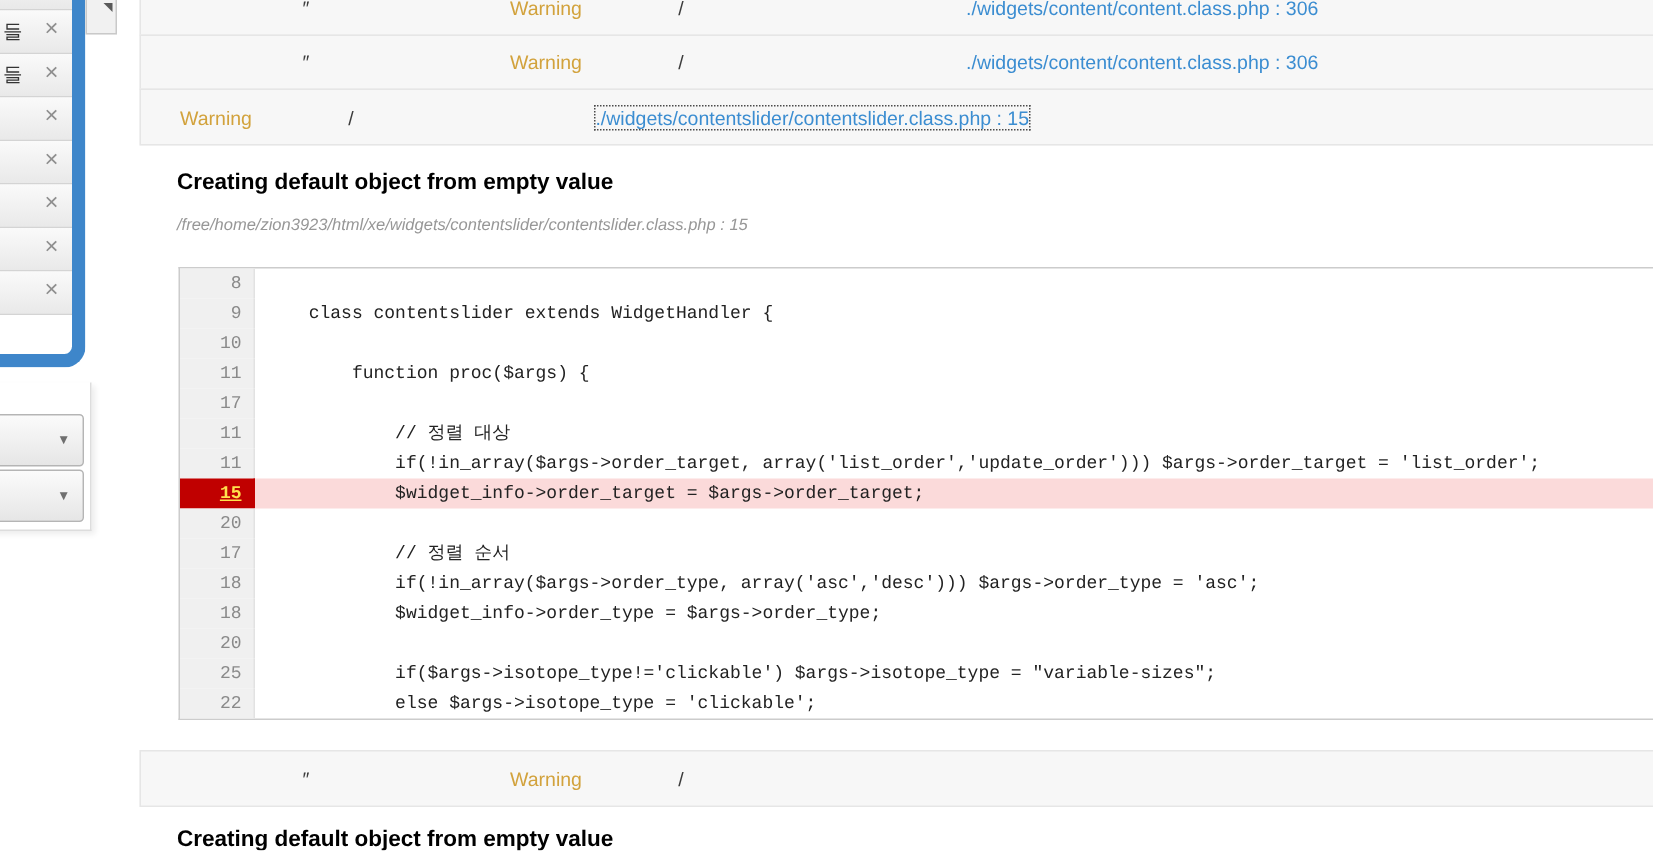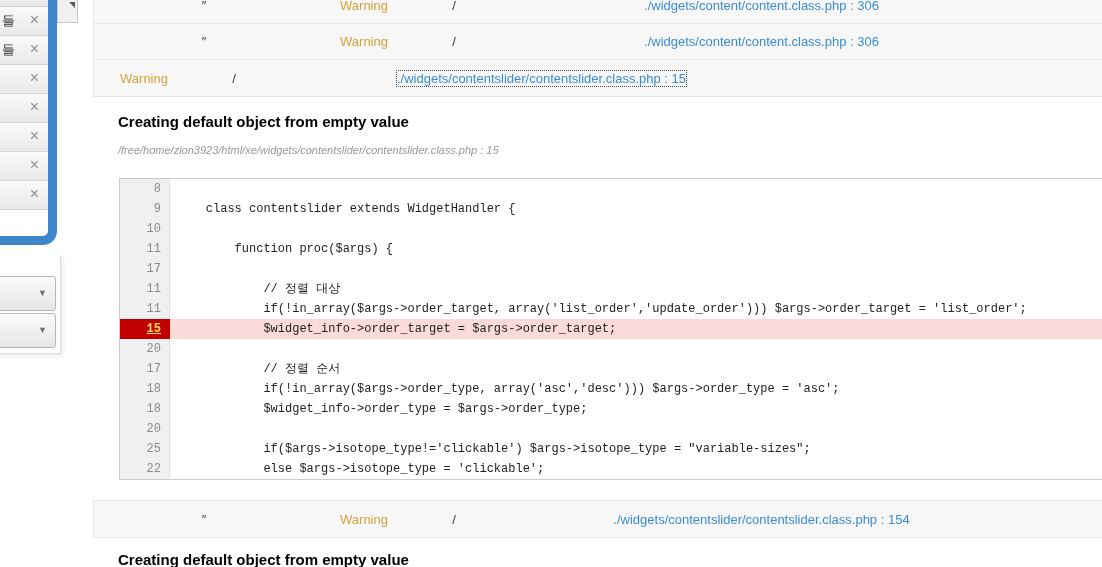--- a/index.html
+++ b/index.html
@@ -225,19 +225,18 @@
         <div class="code-line">
           <span class="gutter">22</span>
           <span class="ctext">            else $args-&gt;isotope_type = 'clickable';</span>
         </div>
       </div>
 
     <div class="log-row row4">
       <span class="c1">″</span>
       <span class="c2">Warning</span>
       <span class="c3">/</span>
-      <span class="c4"><a class="file-link">./widgets/contentslider/contentslider.class.php : 154</a></span>
     </div>
 
     <h2 class="err-title t2">Creating default object from empty value</h2>
 
   </div>
 </div>
 
 </body></html>

